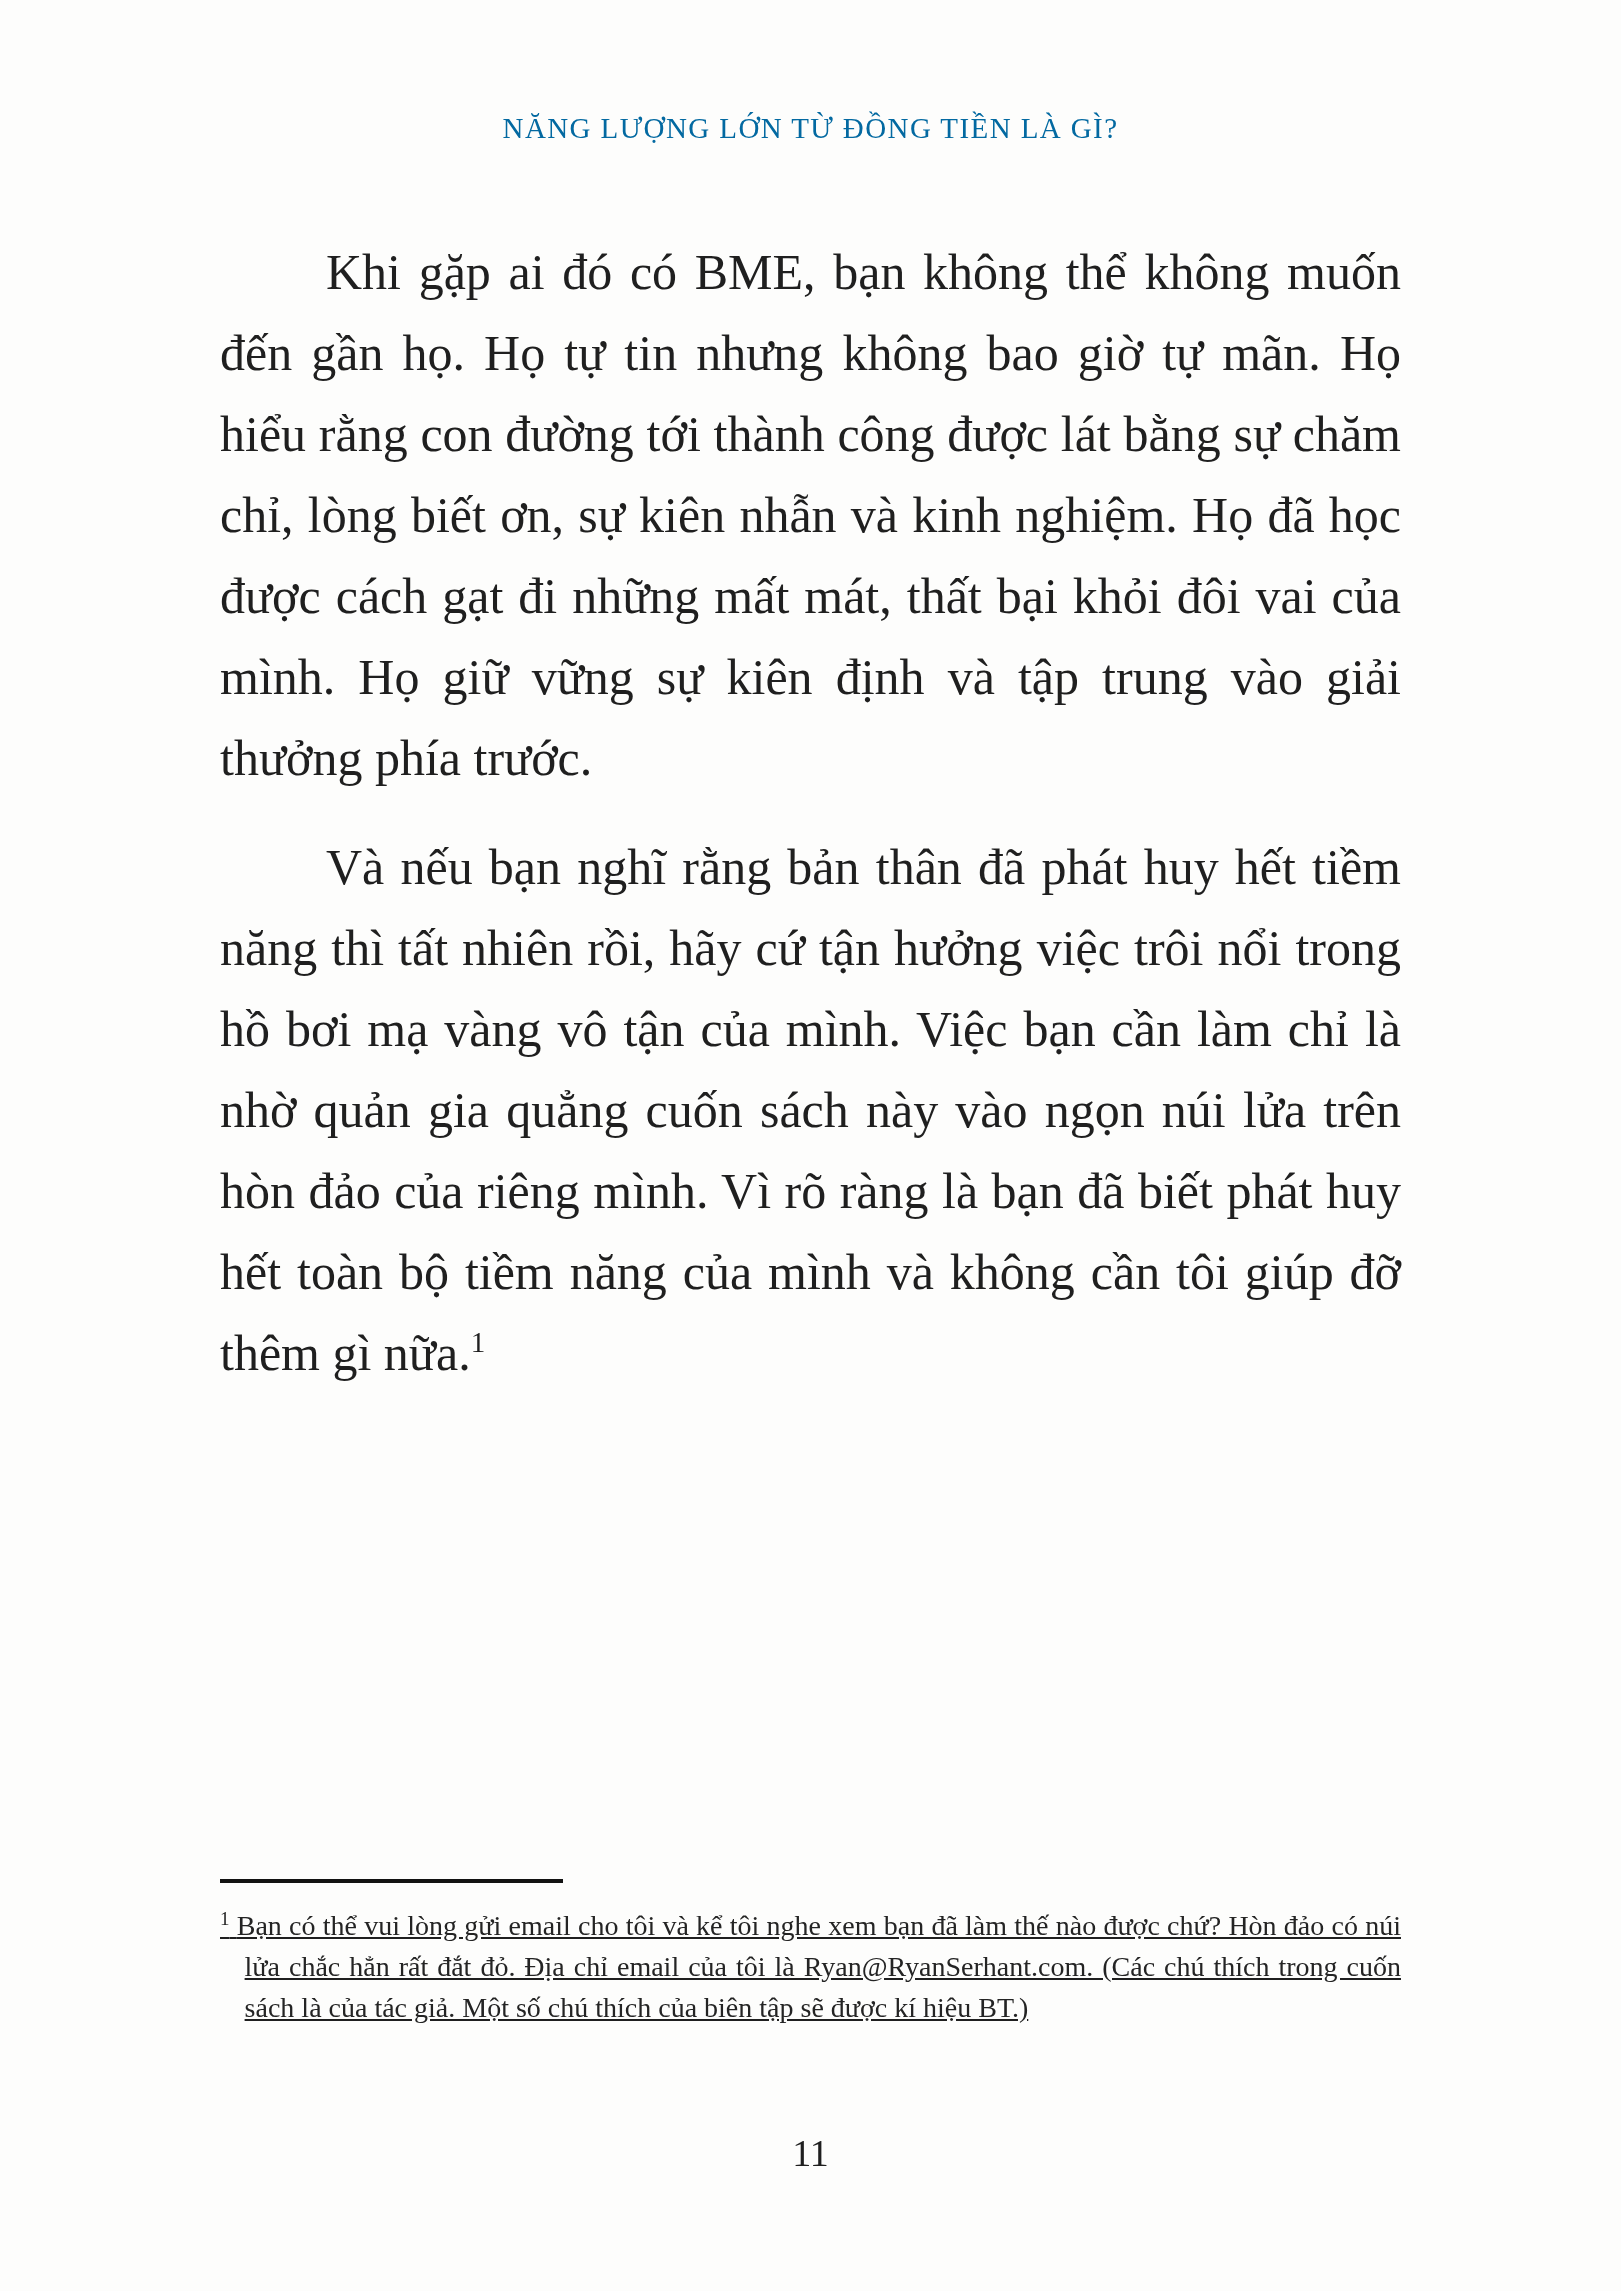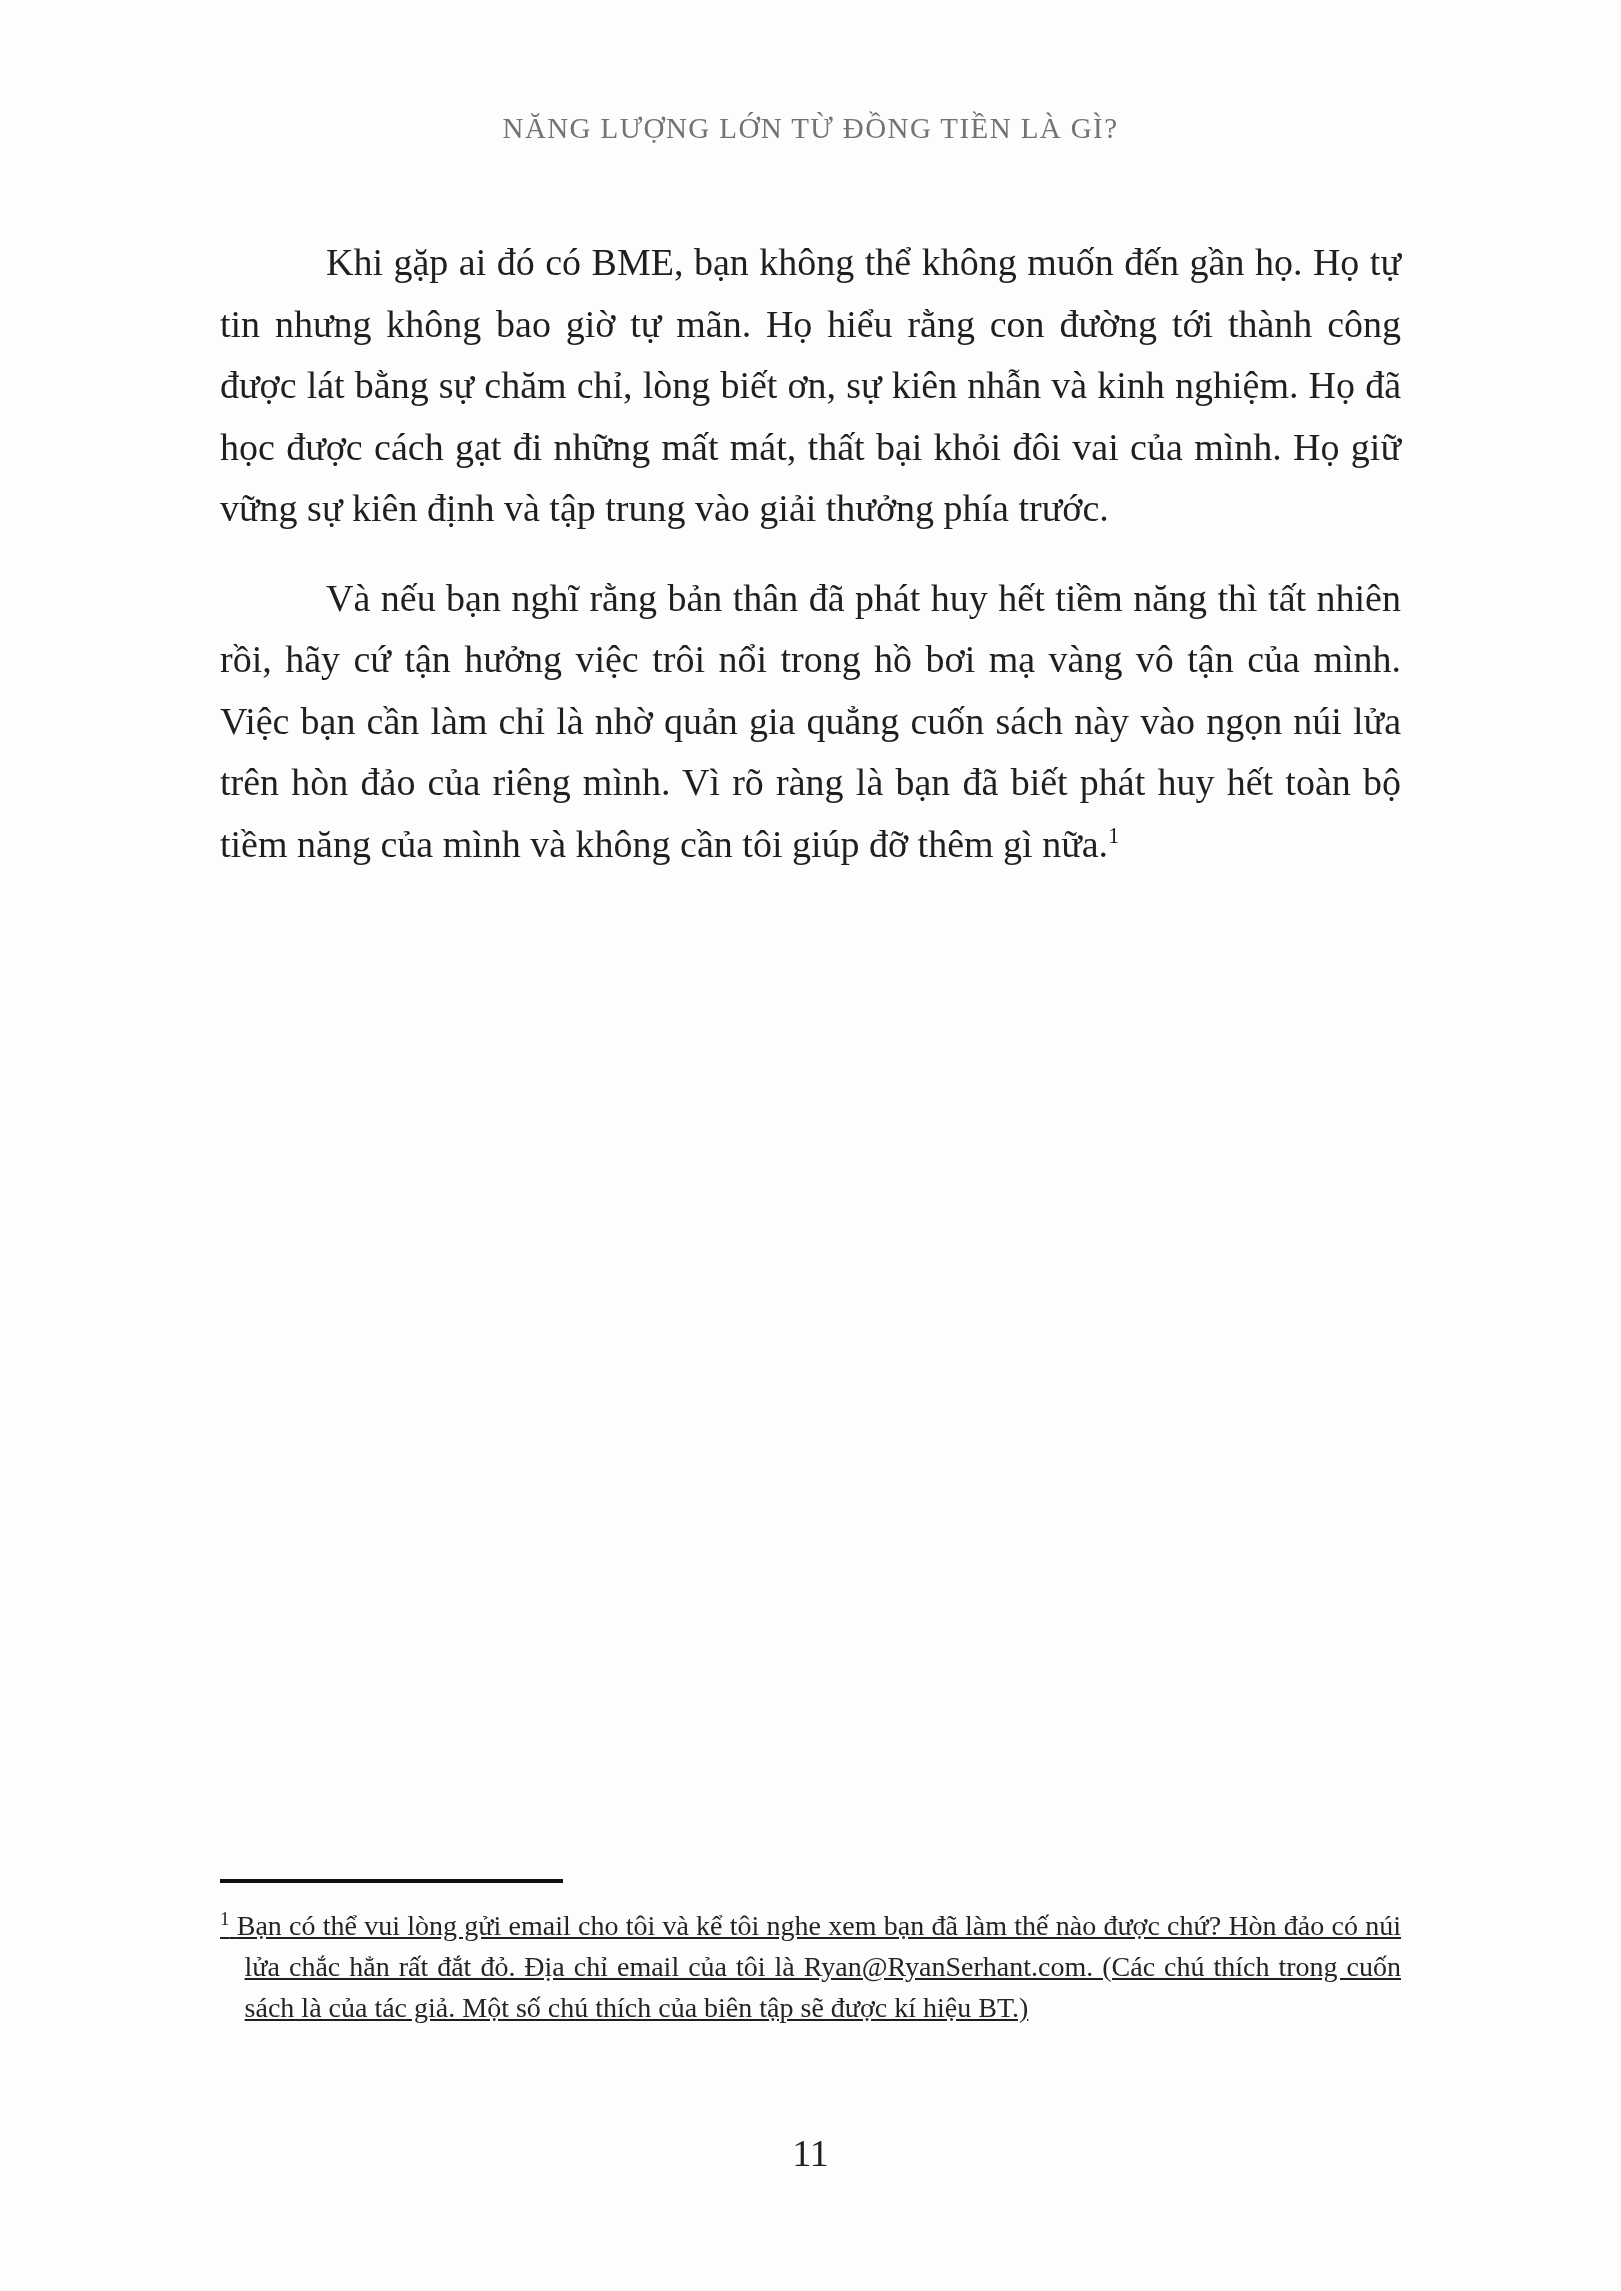--- a/index.html
+++ b/index.html
@@ -15,25 +15,25 @@
     overflow: hidden;
   }
   .content {
     padding: 0 220px;
   }
   .running-header {
     padding-top: 112px;
     text-align: center;
     font-size: 29px;
     letter-spacing: 1.4px;
-    color: #737373;
+    color: #0369a1;
   }
   .body-text {
     margin-top: 87px;
-    font-size: 38px;
+    font-size: 50px;
     line-height: 1.62;
     text-align: justify;
   }
   .body-text p {
     text-indent: 106px;
     margin-bottom: 28px;
   }
   .fn-ref {
     font-size: 0.58em;
     vertical-align: super;

